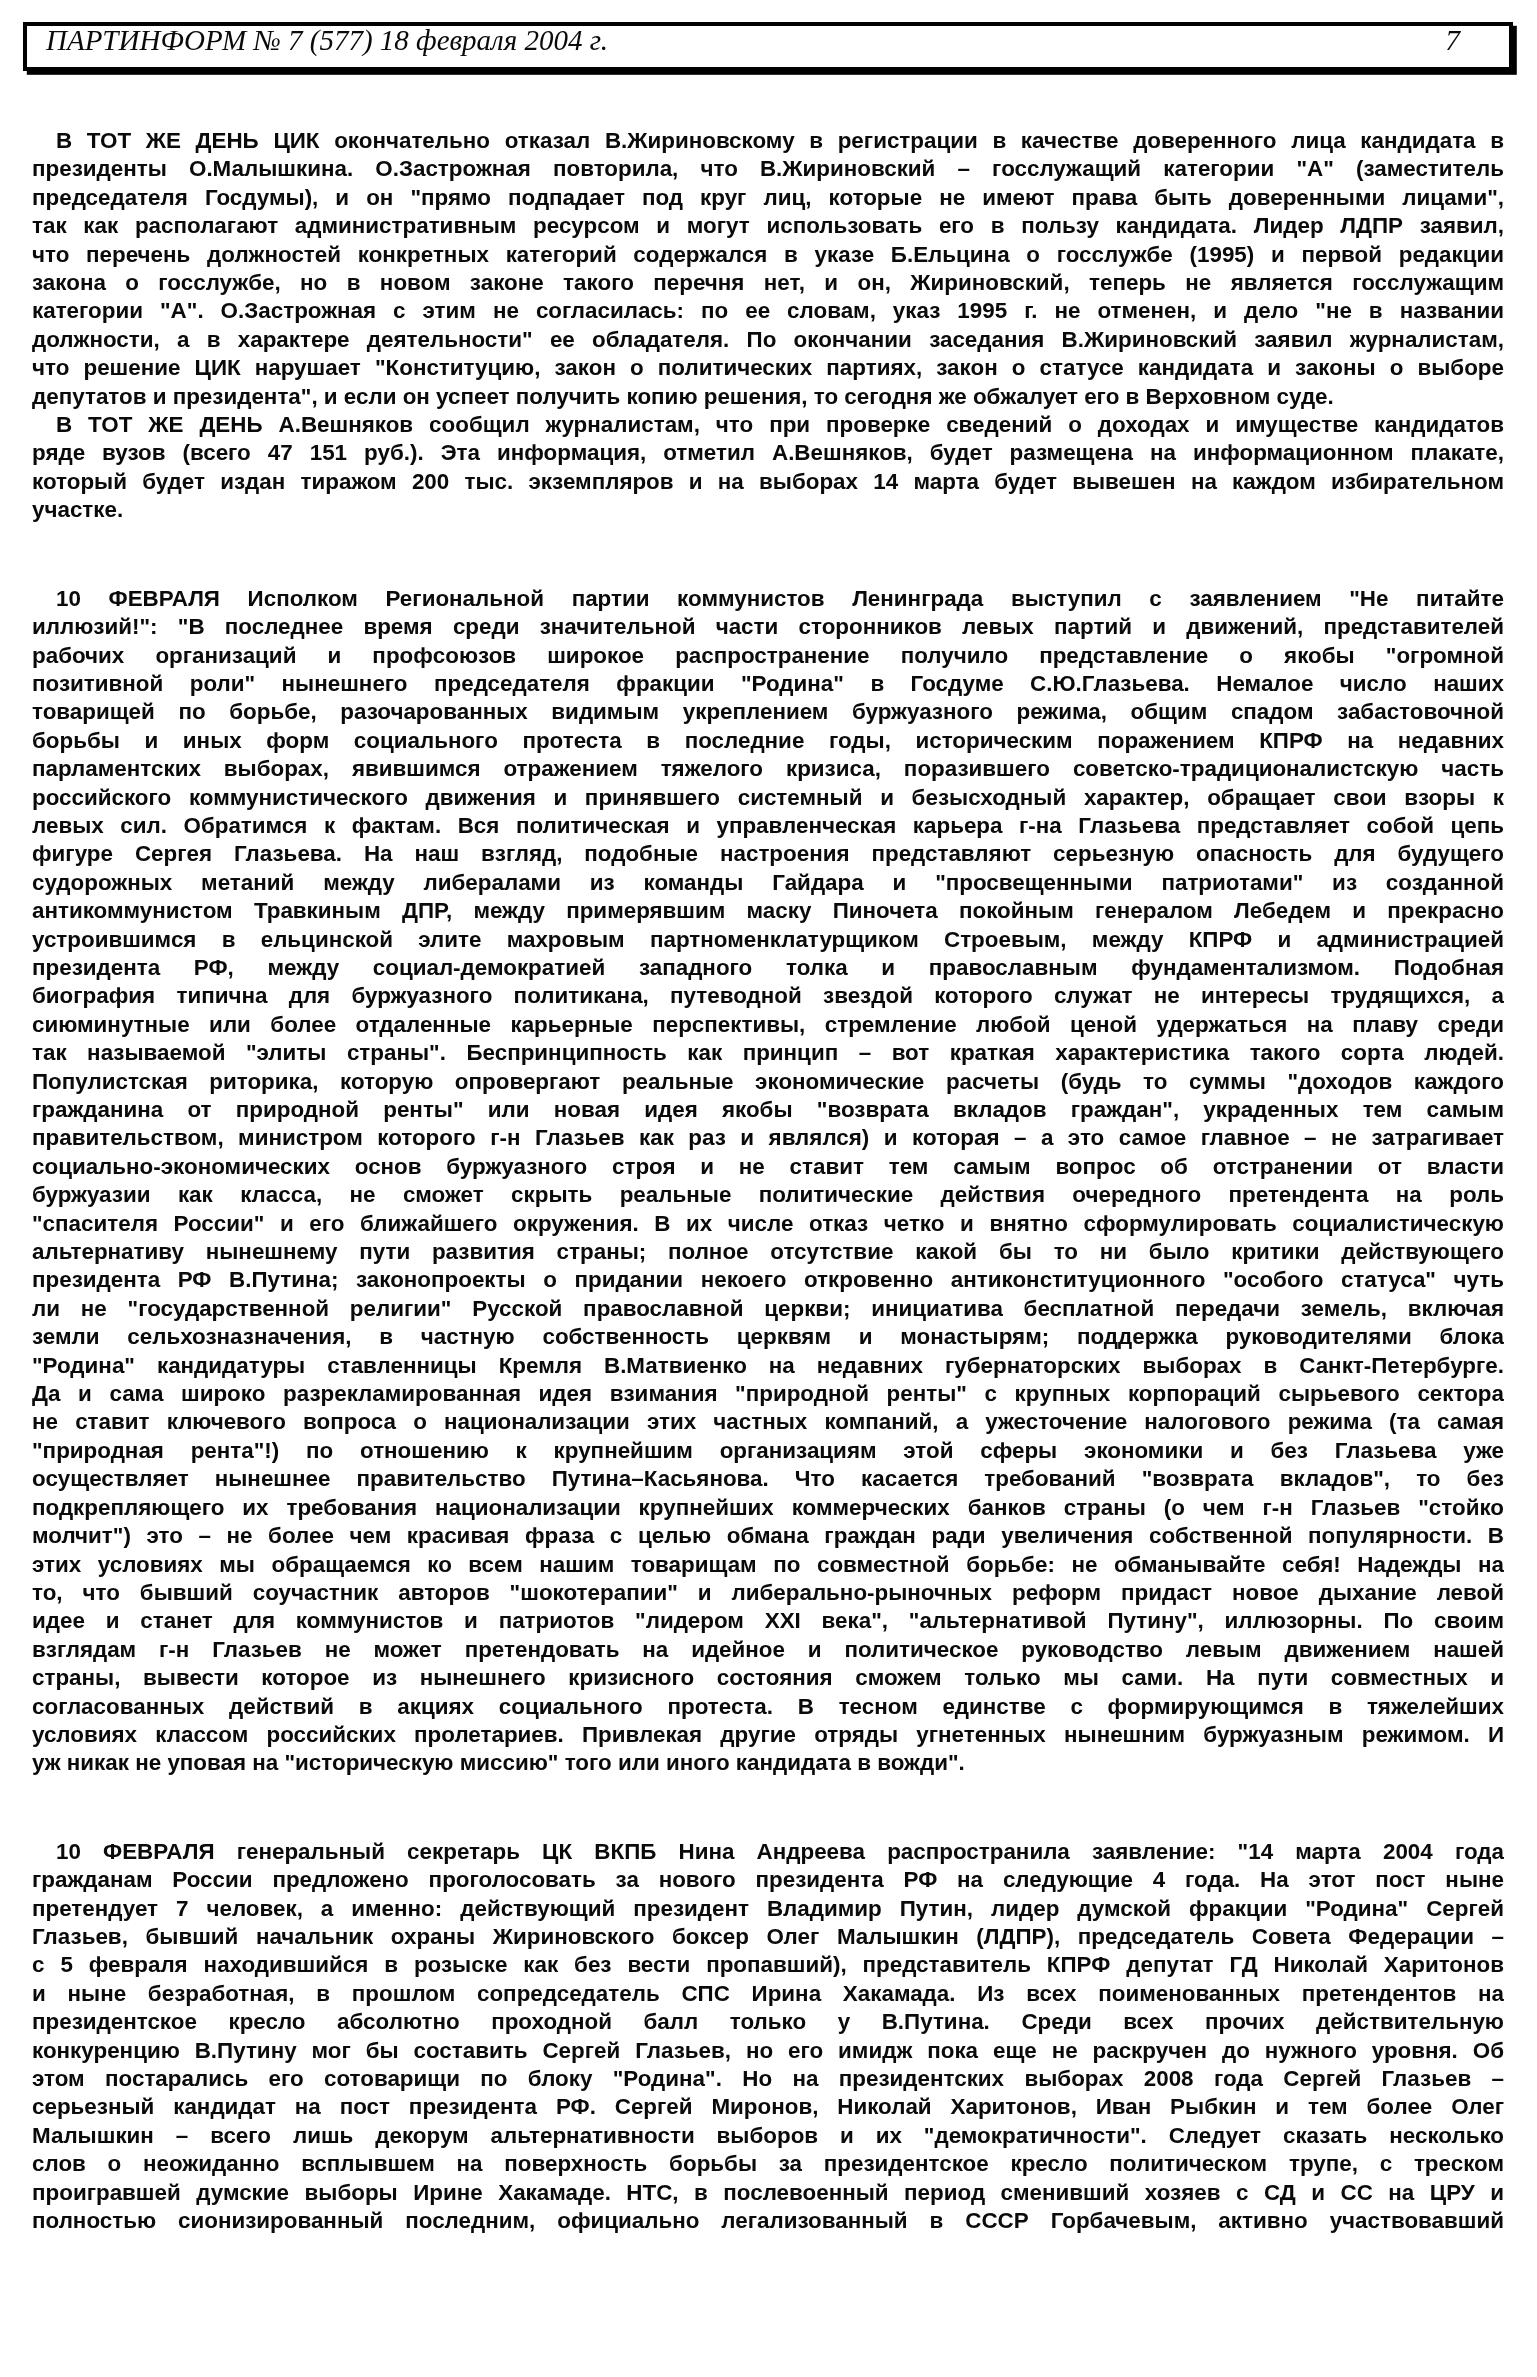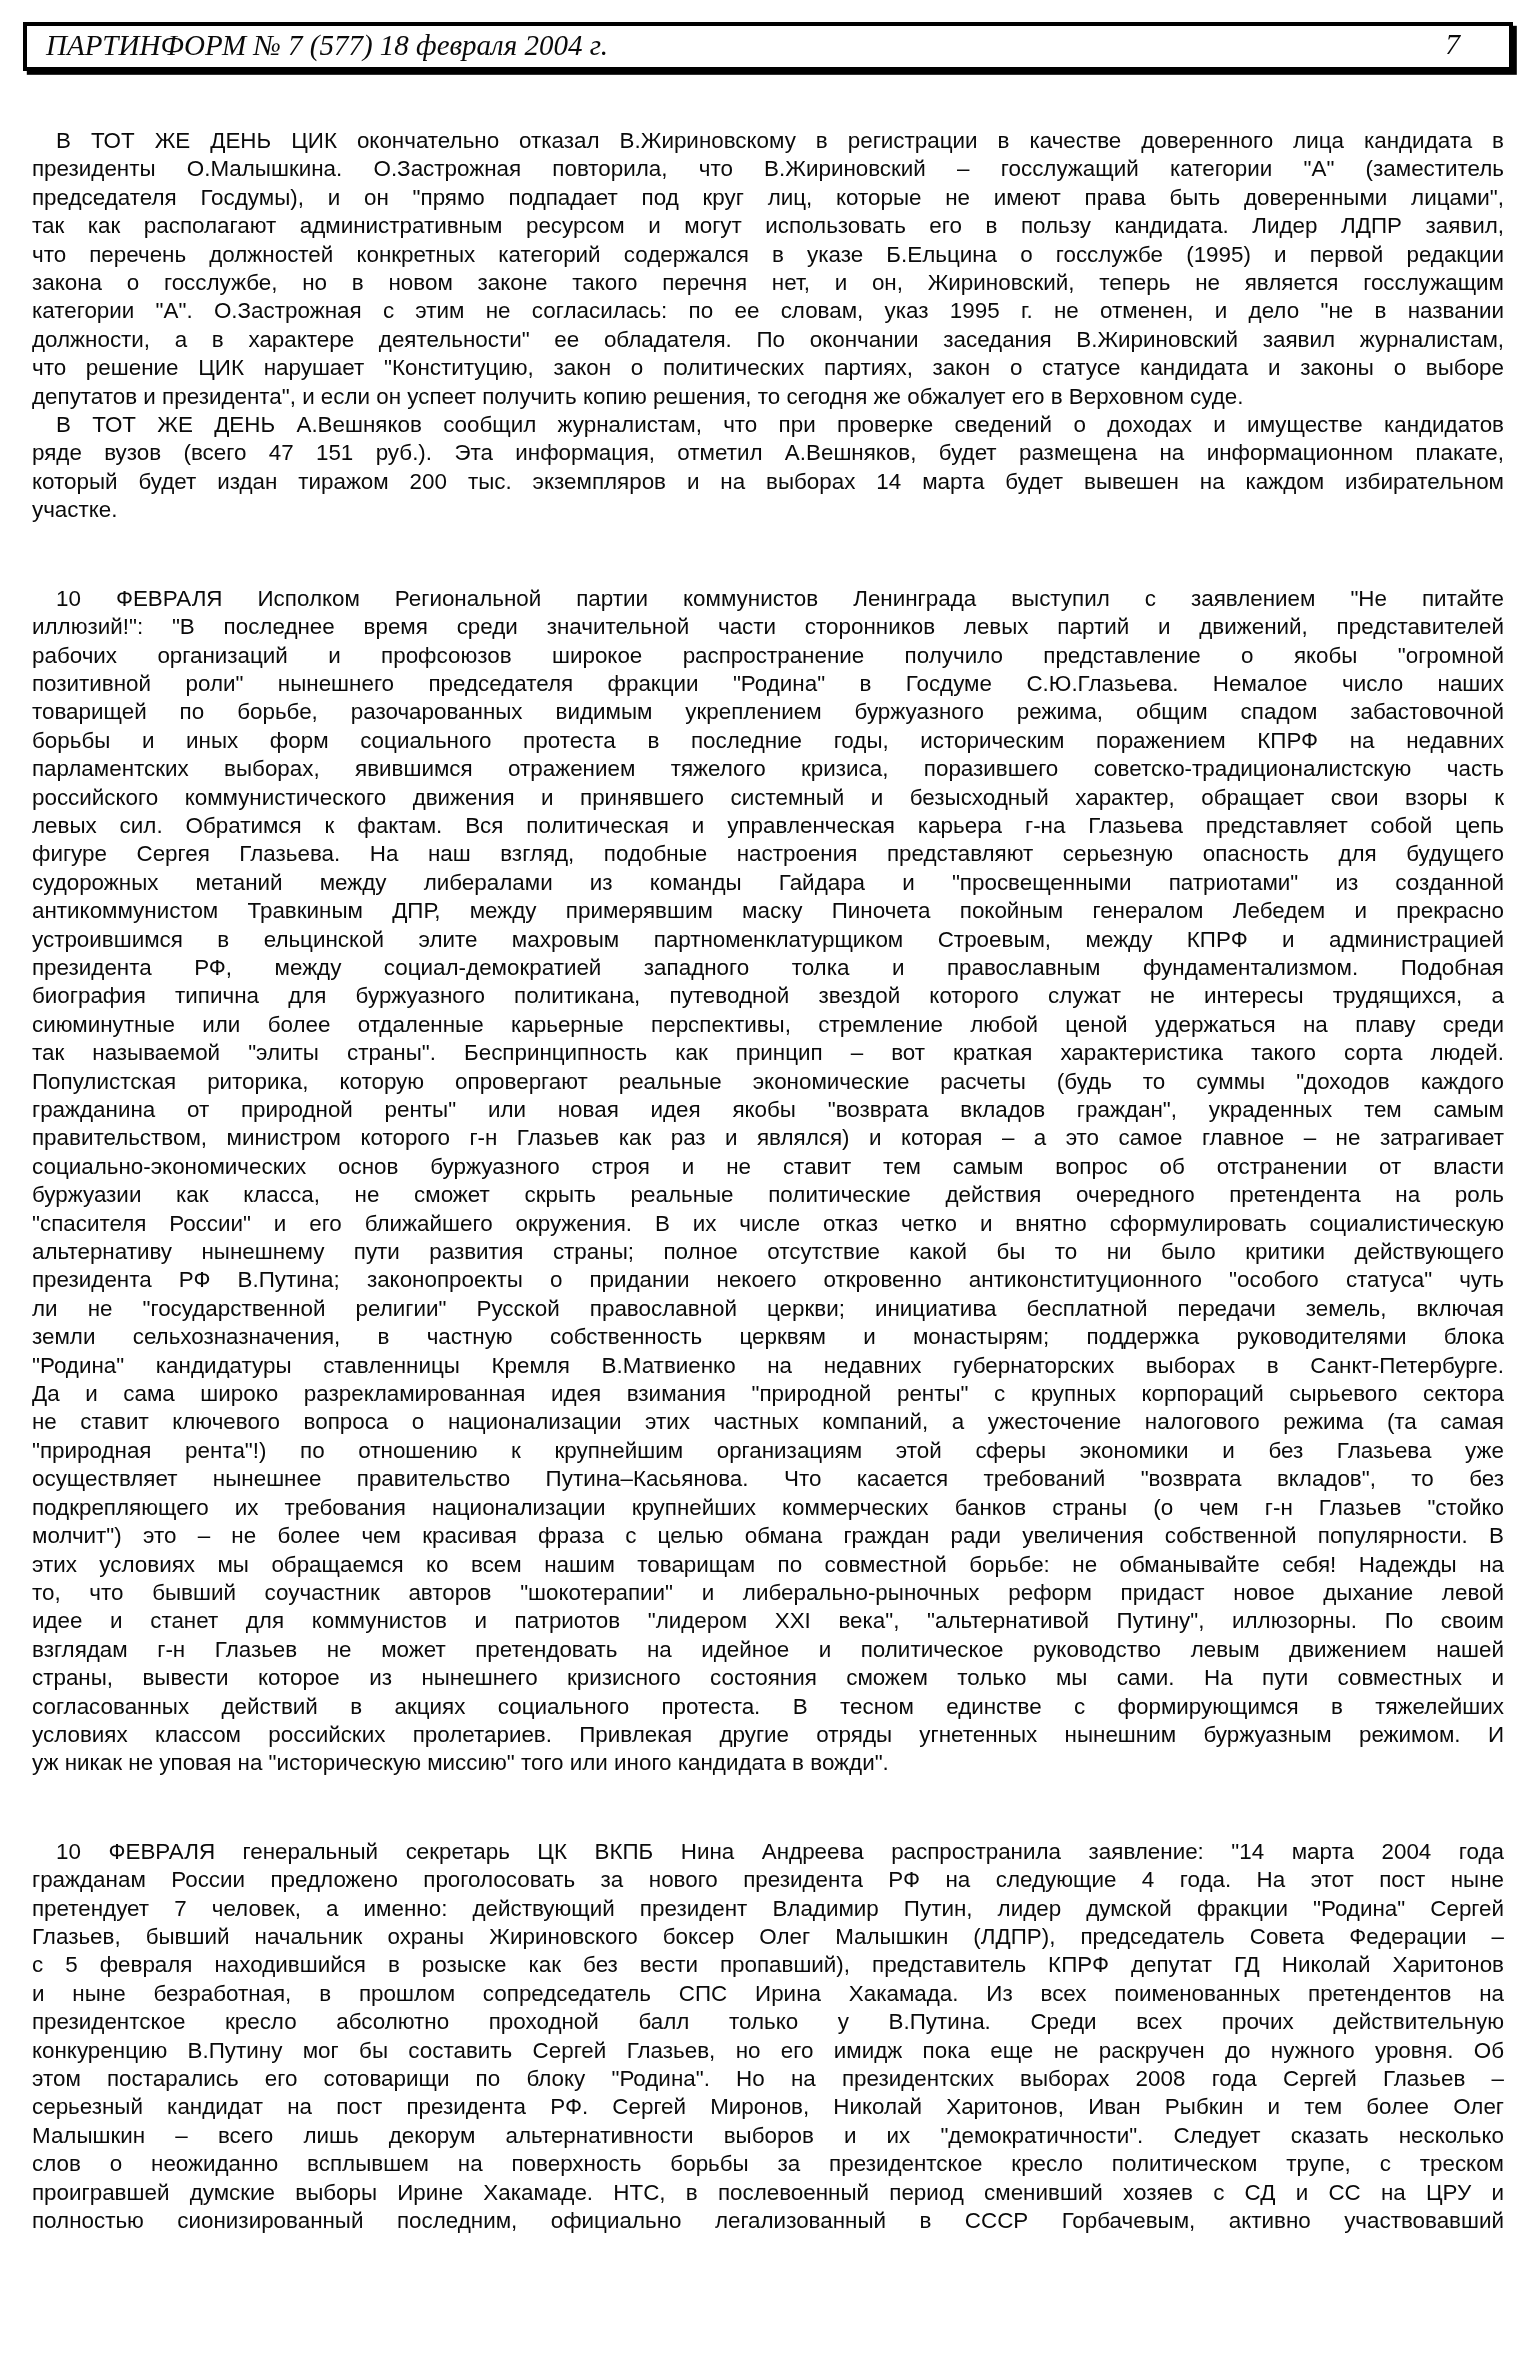--- a/index.html
+++ b/index.html
@@ -20,40 +20,39 @@
     position: absolute;
     left: 23px;
     top: 22px;
     width: 1490px;
     height: 49px;
     box-sizing: border-box;
     border: 4.5px solid #000000;
     box-shadow: 3.8px 3.8px 0 #000000;
     background: #ffffff;
     display: flex;
-    align-items: center;
     justify-content: space-between;
     padding: 0 49px 2.6px 19px;
     font-family: "Liberation Serif", "DejaVu Serif", serif;
     font-style: italic;
     font-size: 29px;
     line-height: 1;
     white-space: nowrap;
   }
   .masthead .pagenum {
     font-size: 29.5px;
   }
   
   .article {
     position: absolute;
     left: 32px;
     top: 127px;
     width: 1472px;
     font-family: "Liberation Sans", "DejaVu Sans", sans-serif;
-    font-weight: normal;
+    font-weight: bold;
     font-size: 22.4px;
     line-height: 28.4px;
     letter-spacing: 0px;
   }
   .para { margin: 0; }
   .para.spaced { margin-top: 60px; }
   .line {
     white-space: nowrap;
     overflow: hidden;
     width: 100%;

